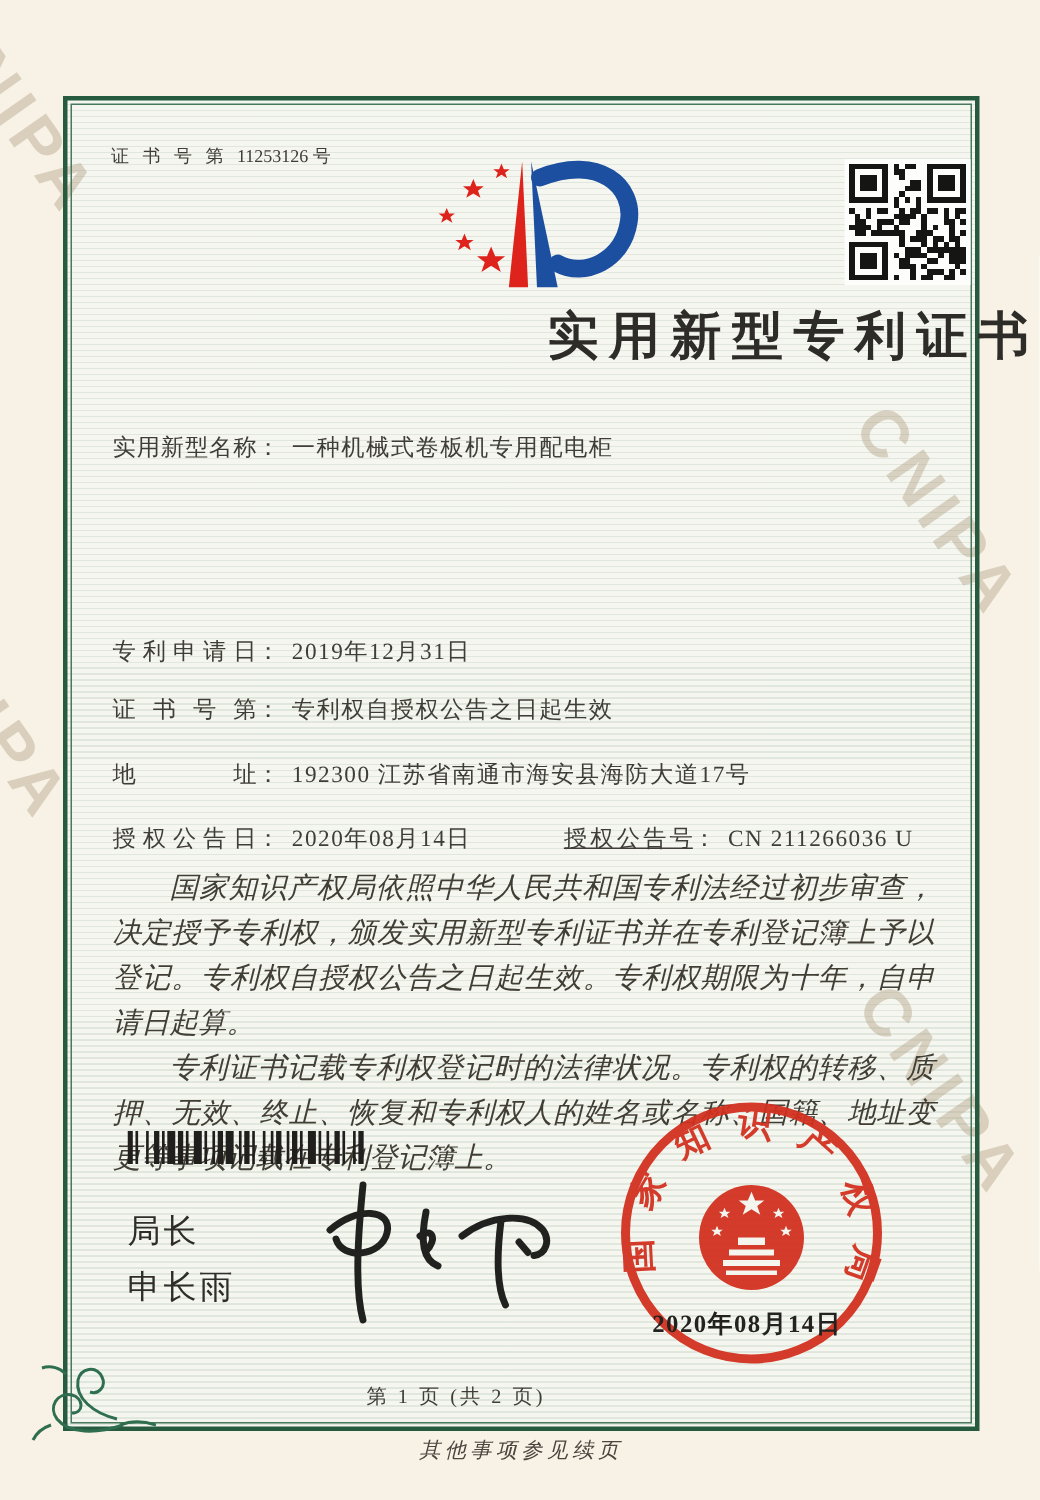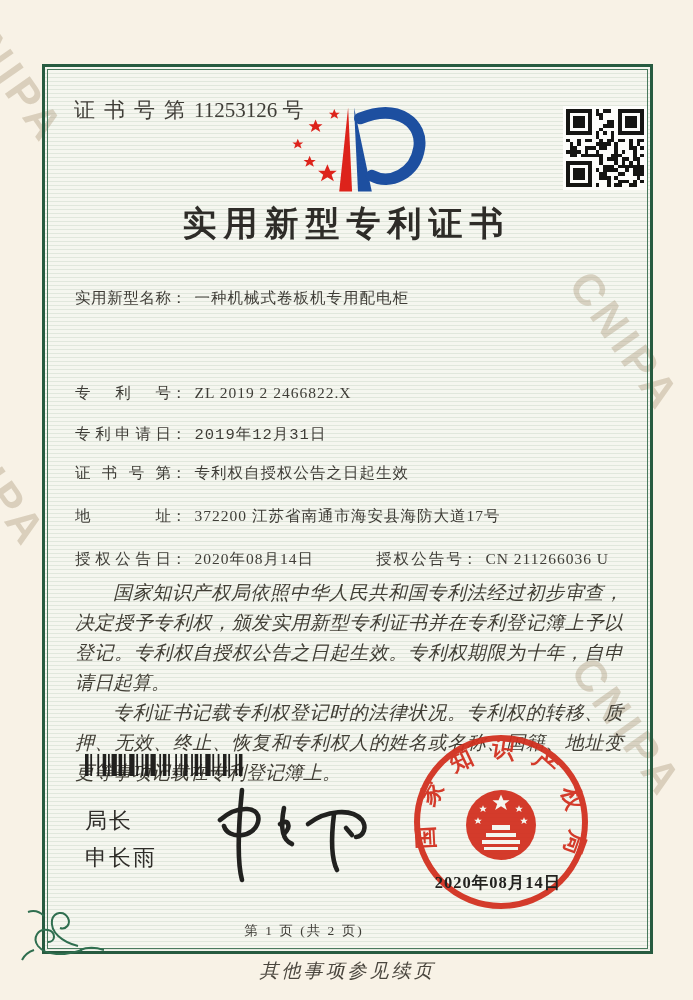--- a/index.html
+++ b/index.html
@@ -28,37 +28,37 @@
     color:rgba(172,155,126,.40);
     transform:rotate(55deg);transform-origin:left top;
     pointer-events:none;white-space:nowrap;
   }
   .frame{
     position:absolute;left:42px;top:64px;width:605px;height:884px;
     border:3px solid #275b40;z-index:2;
   }
   .frame-inner{position:absolute;inset:2px;border:1px solid #49795d;}
   .z{position:absolute;z-index:3;}
-  .certno{left:74px;top:96px;font-size:21px;}
+  .certno{left:74px;top:96px;font-size:12px;}
   .certno .sp8{letter-spacing:9px;}
   .title{
-    left:0;top:201px;width:693px;text-align:center;
+    left:0;top:201px;width:693px;text-align:right;
     font-size:34px;font-weight:bold;letter-spacing:7px;color:#2e2c28;
   }
   .row{left:75px;width:560px;font-size:15.5px;white-space:nowrap;}
   .lbl{display:inline-block;width:96px;text-align:justify;text-align-last:justify;vertical-align:bottom;}
   .colon{margin-right:8px;}
   .val{letter-spacing:1px;}
   .grant2{margin-left:58px;}
   .paras{left:75px;top:578px;width:548px;font-size:19px;line-height:30px;
          text-align:justify;font-style:italic;color:#413e35;z-index:3;position:absolute;}
   .paras p{margin:0;text-indent:2em;}
   .officer{left:85px;font-size:22px;letter-spacing:2px;color:#2f2d29;}
   .footerpage{left:42px;top:922px;width:524px;text-align:center;font-size:13.5px;letter-spacing:2px;font-family:Liberation Serif, serif;}
-  .note{left:42px;top:958px;width:611px;text-align:center;font-size:19px;
+  .note{left:42px;top:958px;width:611px;text-align:center;font-size:14px;
         letter-spacing:3px;font-style:italic;color:#4a463e;}
   .sealdate{left:418px;top:872px;width:160px;text-align:center;z-index:5;
             font-size:16.5px;font-weight:bold;letter-spacing:1px;color:#23221f;}
   .seal-wrap{left:412px;top:733px;width:178px;height:178px;z-index:4;opacity:.94;}
   .qr-wrap{left:563px;top:106px;width:78px;height:78px;background:#fdfdfb;padding:3px;}
   .bc-wrap{left:85px;top:754px;width:183px;height:22px;}
   .sig-wrap{left:196px;top:780px;width:178px;height:104px;}
   .logo-wrap{left:283px;top:102px;width:148px;height:94px;}
   .flourish{left:20px;top:906px;width:84px;height:56px;z-index:4;}
 </style>
@@ -238,36 +238,33 @@
         <rect x="17" y="20" width="1" height="1" fill="#151513"></rect>
         <rect x="18" y="20" width="1" height="1" fill="#151513"></rect>
       </svg>
   </div>
 
   <div class="z title">实用新型专利证书</div>
 
   <div class="z row" style="top:288px;">
     <span class="lbl">实用新型名称</span><span class="colon">：</span><span class="val">一种机械式卷板机专用配电柜</span>
   </div>
-  <div class="z row" style="top:383px;">
-    <span class="lbl">专利号</span><span class="colon">：</span><span class="val">ZL 2019 2 2466822.X</span>
-  </div>
-  <div class="z row" style="top:424px;font-family:Liberation Mono, monospace;">
+  <div class="z row" style="top:424px;">
     <span class="lbl">专利申请日</span><span class="colon">：</span><span class="val">2019年12月31日</span>
   </div>
   <div class="z row" style="top:463px;">
     <span class="lbl">证书号第</span><span class="colon">：</span><span class="val">专利权自授权公告之日起生效</span>
   </div>
   <div class="z row" style="top:506px;">
-    <span class="lbl">地址</span><span class="colon">：</span><span class="val">372200 江苏省南通市海安县海防大道17号</span>
+    <span class="lbl">地址</span><span class="colon">：</span><span class="val">192300 江苏省南通市海安县海防大道17号</span>
   </div>
 
   <div class="z row" style="top:549px;">
     <span class="lbl">授权公告日</span><span class="colon">：</span><span class="val">2020年08月14日</span><span class="grant2"></span>
-    <span class="lbl" style="width:86px;">授权公告号</span><span class="colon">：</span><span class="val">CN 211266036 U</span>
+    <span class="lbl" style="width:86px;text-decoration:underline;">授权公告号</span><span class="colon">：</span><span class="val">CN 211266036 U</span>
   </div>
 
   <div class="paras">
     <p>国家知识产权局依照中华人民共和国专利法经过初步审查，决定授予专利权，颁发实用新型专利证书并在专利登记簿上予以登记。专利权自授权公告之日起生效。专利权期限为十年，自申请日起算。</p>
     <p>专利证书记载专利权登记时的法律状况。专利权的转移、质押、无效、终止、恢复和专利权人的姓名或名称、国籍、地址变更等事项记载在专利登记簿上。</p>
   </div>
 
   <div class="z bc-wrap">
     <svg id="bcsvg" width="183" height="22" viewBox="0 0 150 22" preserveAspectRatio="none">
         <rect x="0" y="0" width="2.9" height="22" fill="#201f1d"></rect>

